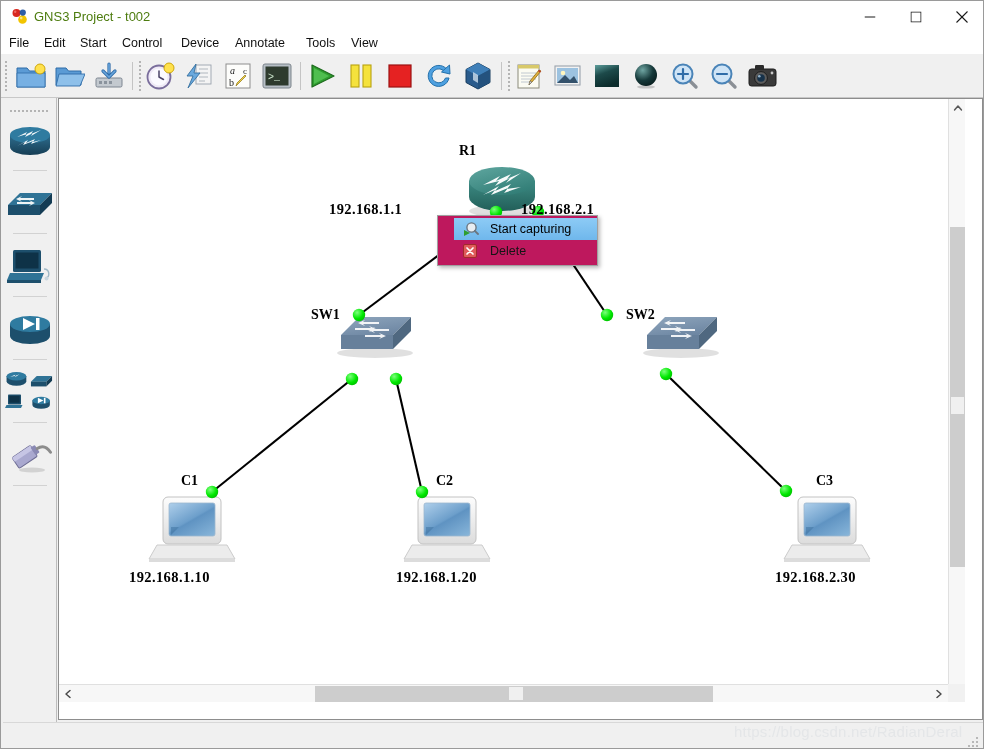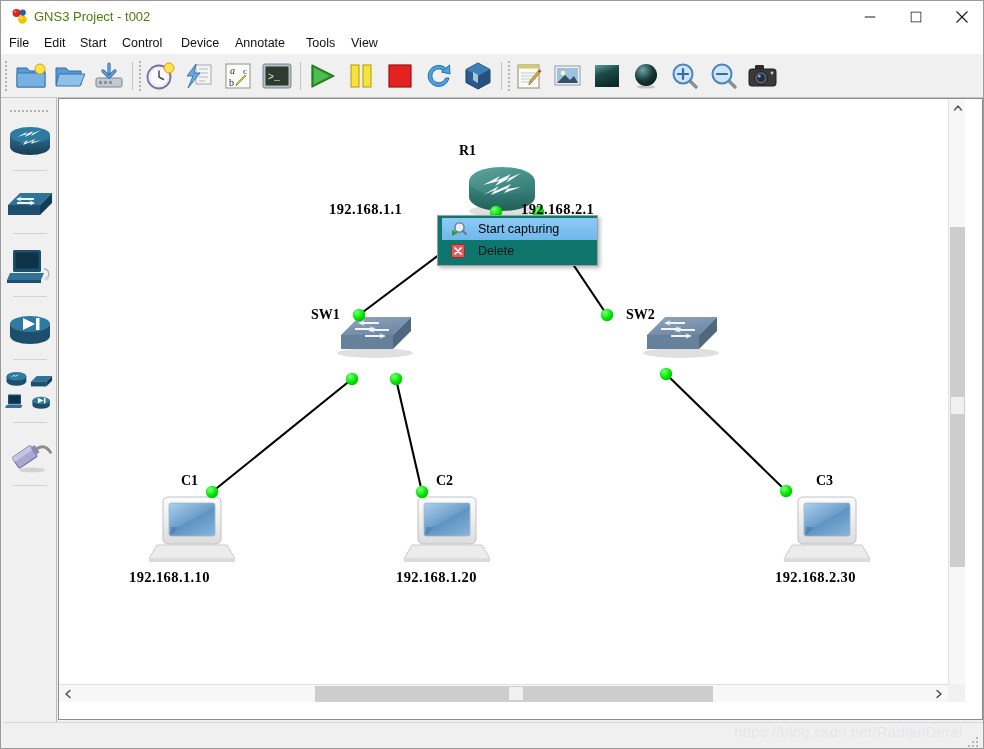--- a/index.html
+++ b/index.html
@@ -170,24 +170,24 @@
     color: #000000;
     white-space: nowrap;
     letter-spacing: 0.4px;
   }
 
   
   #ctx-menu {
     position: absolute;
     left: 378px; top: 116px;
     width: 161px;
-    background: #0f766e;
+    background: #be185d;
     border: 1px solid #a0a0a0;
     box-shadow: 2px 2px 4px rgba(0,0,0,0.28);
-    padding: 2px 0 3px 4px;
+    padding: 2px 0 3px 16px;
     box-sizing: border-box;
     z-index: 40;
   }
   .ctx-row {
     position: relative;
     height: 22px;
     line-height: 22px;
     padding-left: 36px;
     font-size: 12.5px;
     color: #151515;

